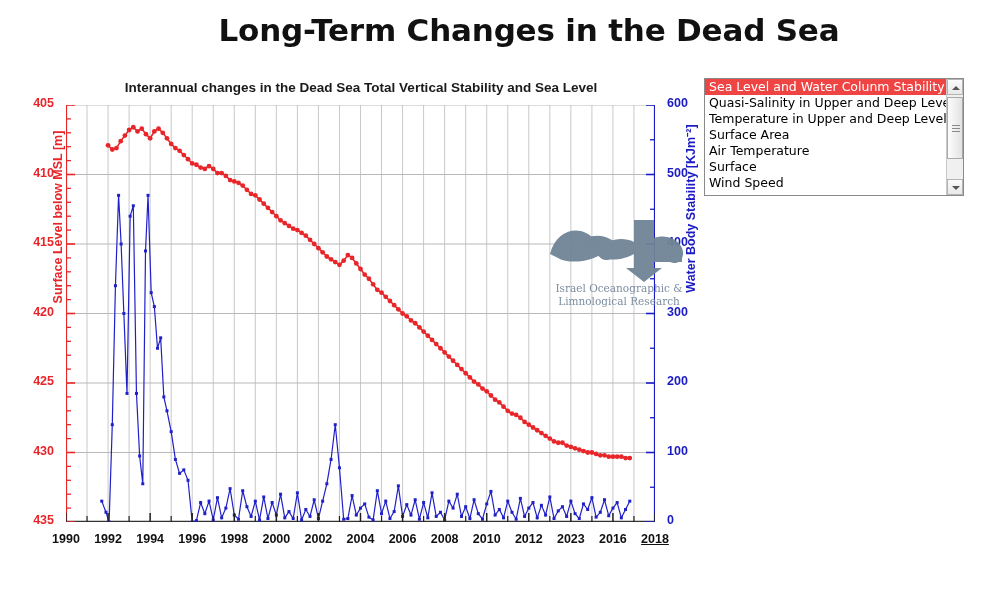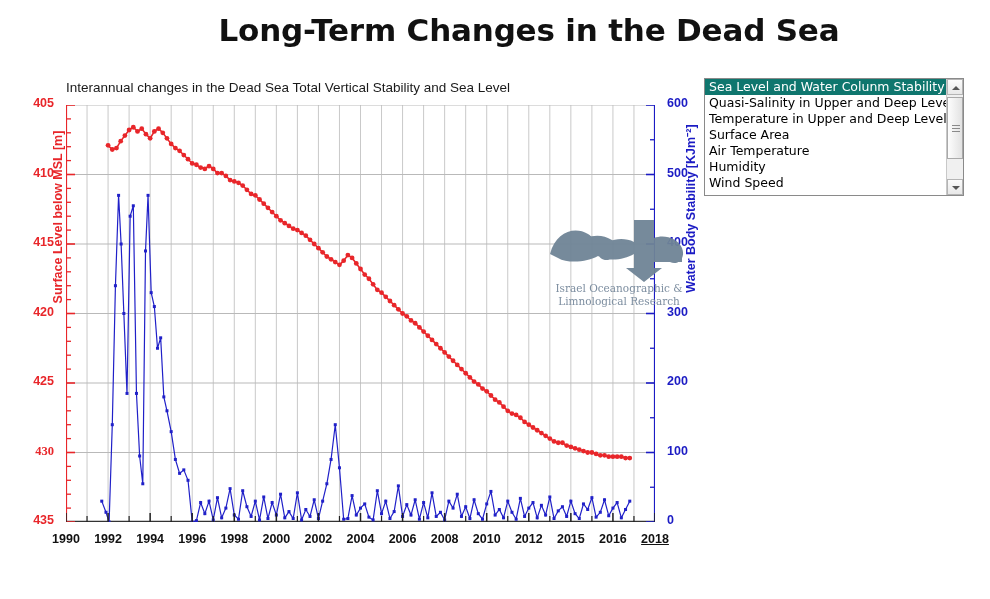--- a/index.html
+++ b/index.html
@@ -12,22 +12,22 @@
   #main-title{
     position:absolute;left:0;top:12px;width:990px;
     text-align:center;font-size:31px;font-weight:bold;
     color:#111111;letter-spacing:-0.2px;
     font-family:"DejaVu Sans","Liberation Sans",sans-serif;
     margin-left:34px;
   }
   
   #chart-area{position:absolute;left:0;top:60px;width:700px;height:480px;}
   #chart-subtitle{
-    position:absolute;left:66px;top:20px;width:590px;
-    font-size:13.5px;font-weight:normal;color:#1a1a1a;
+    position:absolute;left:66px;top:20px;width:590px;text-align:center;
+    font-size:13.5px;font-weight:bold;color:#1a1a1a;
   }
   #plot{
     position:absolute;left:66px;top:45px;width:589px;height:336px;
     background:#ffffff;box-sizing:border-box;
   }
   #plot-svg{position:absolute;left:0;top:0;width:589px;height:417px;}
   
   .ylab-left{
     position:absolute;left:-52px;top:150px;width:220px;
     transform:rotate(-90deg);transform-origin:center center;
@@ -65,21 +65,21 @@
     position:absolute;left:704px;top:78px;width:260px;height:118px;
     border:1px solid #8a8a8a;background:#ffffff;box-sizing:border-box;
     overflow:hidden;
   }
   #list-items{position:absolute;left:0;top:0;width:241px;}
   .list-item{
     height:16px;line-height:16px;padding:0 2px 0 4px;
     font-size:12.5px;color:#000000;white-space:nowrap;
     font-family:"DejaVu Sans","Liberation Sans",sans-serif;
   }
-  .list-item.selected{background:#0f766e;color:#ffffff;}
+  .list-item.selected{background:#ef4444;color:#ffffff;}
   
   #scrollbar{
     position:absolute;right:0;top:0;width:17px;height:116px;
     background:#f0f0f0;border-left:1px solid #c8c8c8;box-sizing:border-box;
   }
   .sb-btn{
     position:absolute;left:0;width:16px;height:16px;
     background:linear-gradient(#fbfbfb,#e8e8e8);
     border:1px solid #b4b4b4;box-sizing:border-box;
   }
@@ -110,21 +110,21 @@
 
   <div class="ylab-left">Surface Level below MSL [m]</div>
   <div class="ylab-right">Water Body Stability [KJm⁻²]</div>
 
   <div id="ytick-left-layer">
       <div class="ytick-l" style="top: 36px; right: 646px;">405</div>
       <div class="ytick-l" style="top: 105.5px; right: 646px;">410</div>
       <div class="ytick-l" style="top: 175px; right: 646px;">415</div>
       <div class="ytick-l" style="top: 244.5px; right: 646px;">420</div>
       <div class="ytick-l" style="top: 314px; right: 646px;">425</div>
-      <div class="ytick-l" style="top: 383.5px; right: 646px; font-family: Liberation Serif, serif;">430</div>
+      <div class="ytick-l" style="top: 383.5px; right: 646px;">430</div>
       <div class="ytick-l" style="top: 453px; right: 646px;">435</div>
     </div>
   <div id="ytick-right-layer">
       <div class="ytick-r" style="top: 453px; left: 667px;">0</div>
       <div class="ytick-r" style="top: 383.5px; left: 667px;">100</div>
       <div class="ytick-r" style="top: 314px; left: 667px;">200</div>
       <div class="ytick-r" style="top: 244.5px; left: 667px;">300</div>
       <div class="ytick-r" style="top: 175px; left: 667px;">400</div>
       <div class="ytick-r" style="top: 105.5px; left: 667px;">500</div>
       <div class="ytick-r" style="top: 36px; left: 667px;">600</div>
@@ -135,21 +135,21 @@
       <div class="xtick" style="left: 126.143px; top: 472px;">1994</div>
       <div class="xtick" style="left: 168.214px; top: 472px;">1996</div>
       <div class="xtick" style="left: 210.286px; top: 472px;">1998</div>
       <div class="xtick" style="left: 252.357px; top: 472px;">2000</div>
       <div class="xtick" style="left: 294.429px; top: 472px;">2002</div>
       <div class="xtick" style="left: 336.5px; top: 472px;">2004</div>
       <div class="xtick" style="left: 378.571px; top: 472px;">2006</div>
       <div class="xtick" style="left: 420.643px; top: 472px;">2008</div>
       <div class="xtick" style="left: 462.714px; top: 472px;">2010</div>
       <div class="xtick" style="left: 504.786px; top: 472px;">2012</div>
-      <div class="xtick" style="left: 546.857px; top: 472px;">2015</div>
+      <div class="xtick" style="left: 546.857px; top: 472px;">2023</div>
       <div class="xtick" style="left: 588.929px; top: 472px;">2016</div>
       <div class="xtick" style="left: 631px; top: 472px; text-decoration: underline;">2018</div>
     </div>
 
   <div id="plot">
     <svg id="plot-svg" viewBox="0 0 589 417" preserveAspectRatio="none">
         <line x1="21.035714285714285" y1="0" x2="21.035714285714285" y2="417" stroke="#c9c9c9" stroke-width="1"></line>
         <line x1="42.07142857142857" y1="0" x2="42.07142857142857" y2="417" stroke="#c9c9c9" stroke-width="1"></line>
         <line x1="63.107142857142854" y1="0" x2="63.107142857142854" y2="417" stroke="#c9c9c9" stroke-width="1"></line>
         <line x1="84.14285714285714" y1="0" x2="84.14285714285714" y2="417" stroke="#c9c9c9" stroke-width="1"></line>
@@ -537,21 +537,21 @@
   </div>
 </div>
 
 <div id="listbox">
   <div id="list-items">
       <div class="list-item selected">Sea Level and Water Colunm Stability</div>
       <div class="list-item">Quasi-Salinity in Upper and Deep Levels</div>
       <div class="list-item">Temperature in Upper and Deep Levels</div>
       <div class="list-item">Surface Area</div>
       <div class="list-item">Air Temperature</div>
-      <div class="list-item">Humidity</div>
+      <div class="list-item">Surface</div>
       <div class="list-item">Wind Speed</div>
     </div>
   <div id="scrollbar">
     <div class="sb-btn" id="sb-up">
       <span class="sb-arrow"></span>
     </div>
     <div id="sb-thumb">
       <span id="sb-grip">
           <i></i>
           <i></i>

